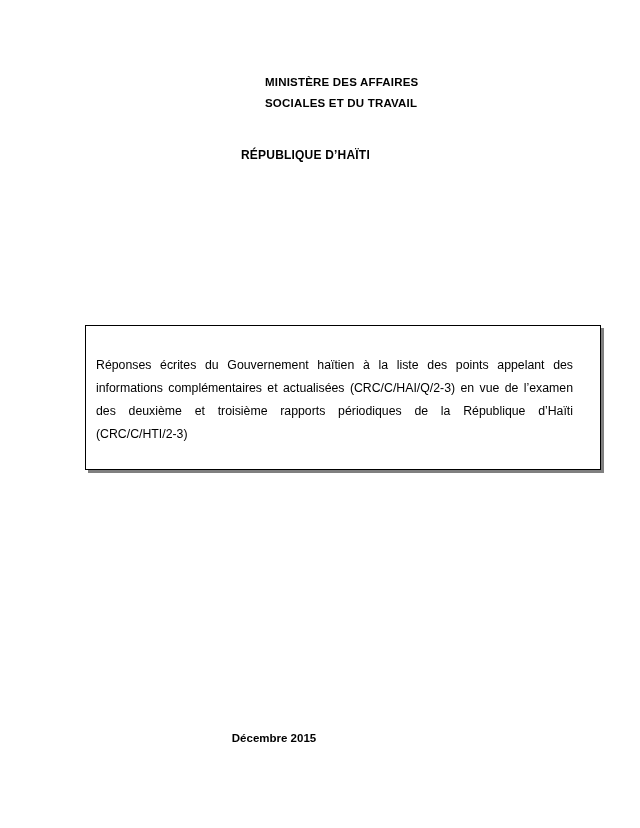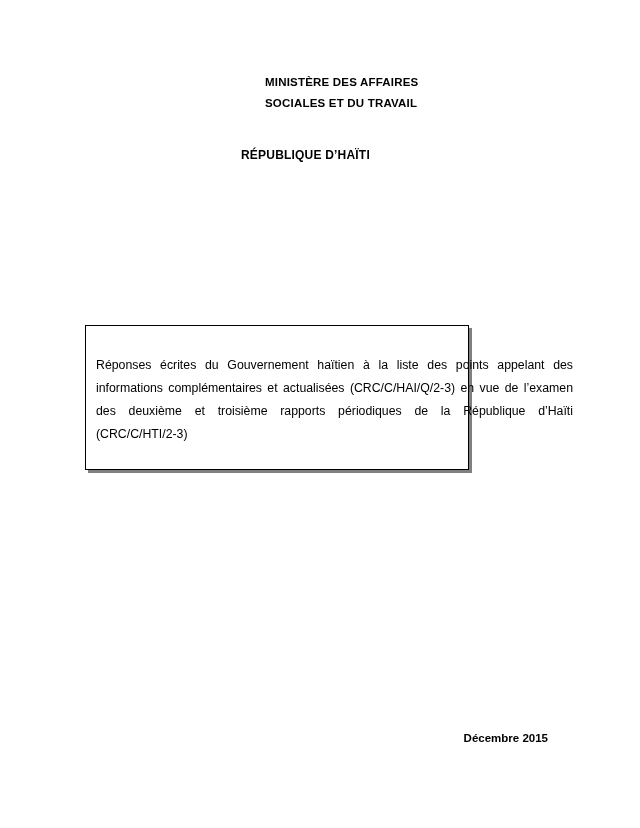--- a/index.html
+++ b/index.html
@@ -47,21 +47,21 @@
     font-weight: bold;
     font-size: 12px;
     letter-spacing: 0.2px;
     color: #000;
   }
 
   .abstract-box {
     position: absolute;
     left: 85px;
     top: 325px;
-    width: 384px;
+    width: 516px;
     height: 145px;
     border: 1px solid #000000;
     background: #ffffff;
     box-sizing: border-box;
     box-shadow: 3px 3px 0 0 #808080;
   }
   .abstract-text {
     position: absolute;
     left: 10px;
     top: 28px;
@@ -73,21 +73,21 @@
     text-justify: inter-word;
     color: #000;
     hyphens: none;
   }
 
   .date-line {
     position: absolute;
     left: 0px;
     top: 732px;
     width: 548px;
-    text-align: right;
+    text-align: center;
     font-family: "Liberation Sans", sans-serif;
     font-weight: bold;
     font-size: 11.5px;
     color: #000;
   }
 </style>
 </head>
 <body>
 
 <div class="page">

